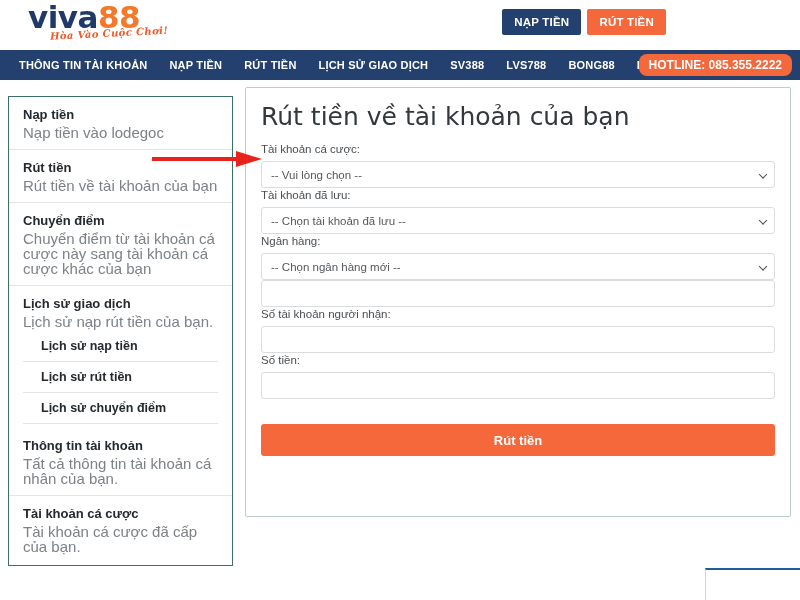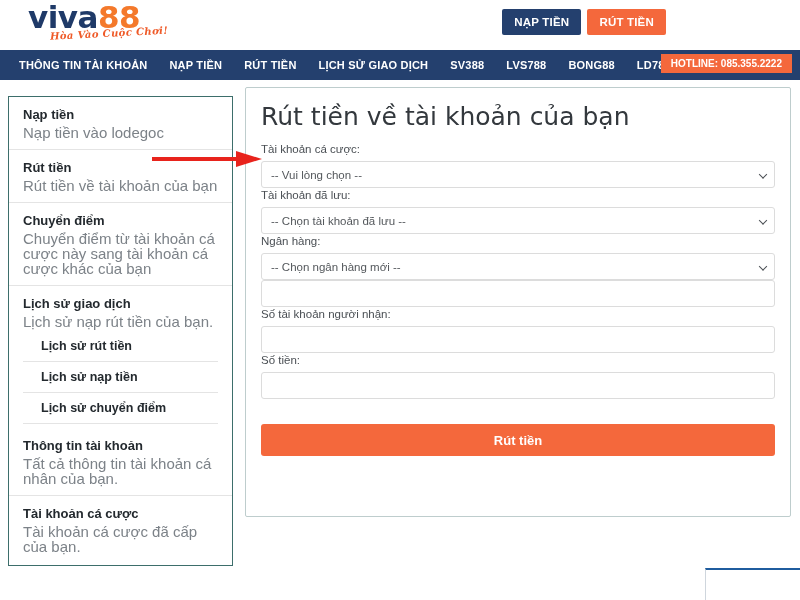--- a/index.html
+++ b/index.html
@@ -91,24 +91,24 @@
     padding: 0 11px;
     white-space: nowrap;
     cursor: pointer;
     line-height: 30px;
   }
   .hotline {
     position: absolute;
     right: 8px; top: 4px;
     background: #f4683c;
     color: #ffffff;
-    font-size: 10px;
+    font-size: 12px;
     font-weight: bold;
     padding: 4px 10px;
-    border-radius: 0;
+    border-radius: 8px;
     white-space: nowrap;
     cursor: pointer;
     text-align: right;
   }
 
   
   .sidebar {
     position: absolute;
     left: 8px; top: 96px;
     width: 225px;
@@ -278,22 +278,22 @@
     <div class="sb-block">
       <div class="sb-title">Chuyển điểm</div>
       <div class="sb-desc">Chuyển điểm từ tài khoản cá cược này sang tài khoản cá cược khác của bạn</div>
     </div>
 
     <div class="sb-block" style="border-bottom:none;padding-bottom:2px;">
       <div class="sb-title">Lịch sử giao dịch</div>
       <div class="sb-desc">Lịch sử nạp rút tiền của bạn.</div>
     </div>
     <div class="sb-sub-group">
+      <div class="sb-sub">Lịch sử nạp tiền</div>
       <div class="sb-sub">Lịch sử rút tiền</div>
-      <div class="sb-sub">Lịch sử nạp tiền</div>
       <div class="sb-sub">Lịch sử chuyển điểm</div>
     </div>
 
     <div class="sb-block">
       <div class="sb-title">Thông tin tài khoản</div>
       <div class="sb-desc">Tất cả thông tin tài khoản cá nhân của bạn.</div>
     </div>
 
     <div class="sb-block" style="border-bottom:none;padding-bottom:2px;">
       <div class="sb-title">Tài khoản cá cược</div>

